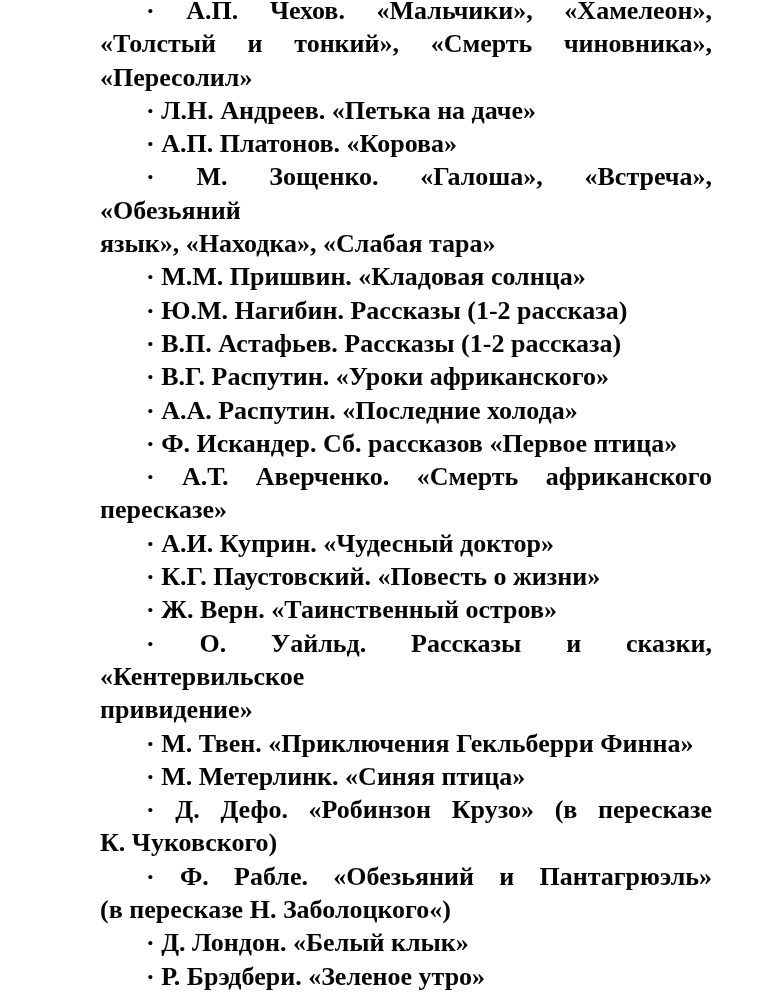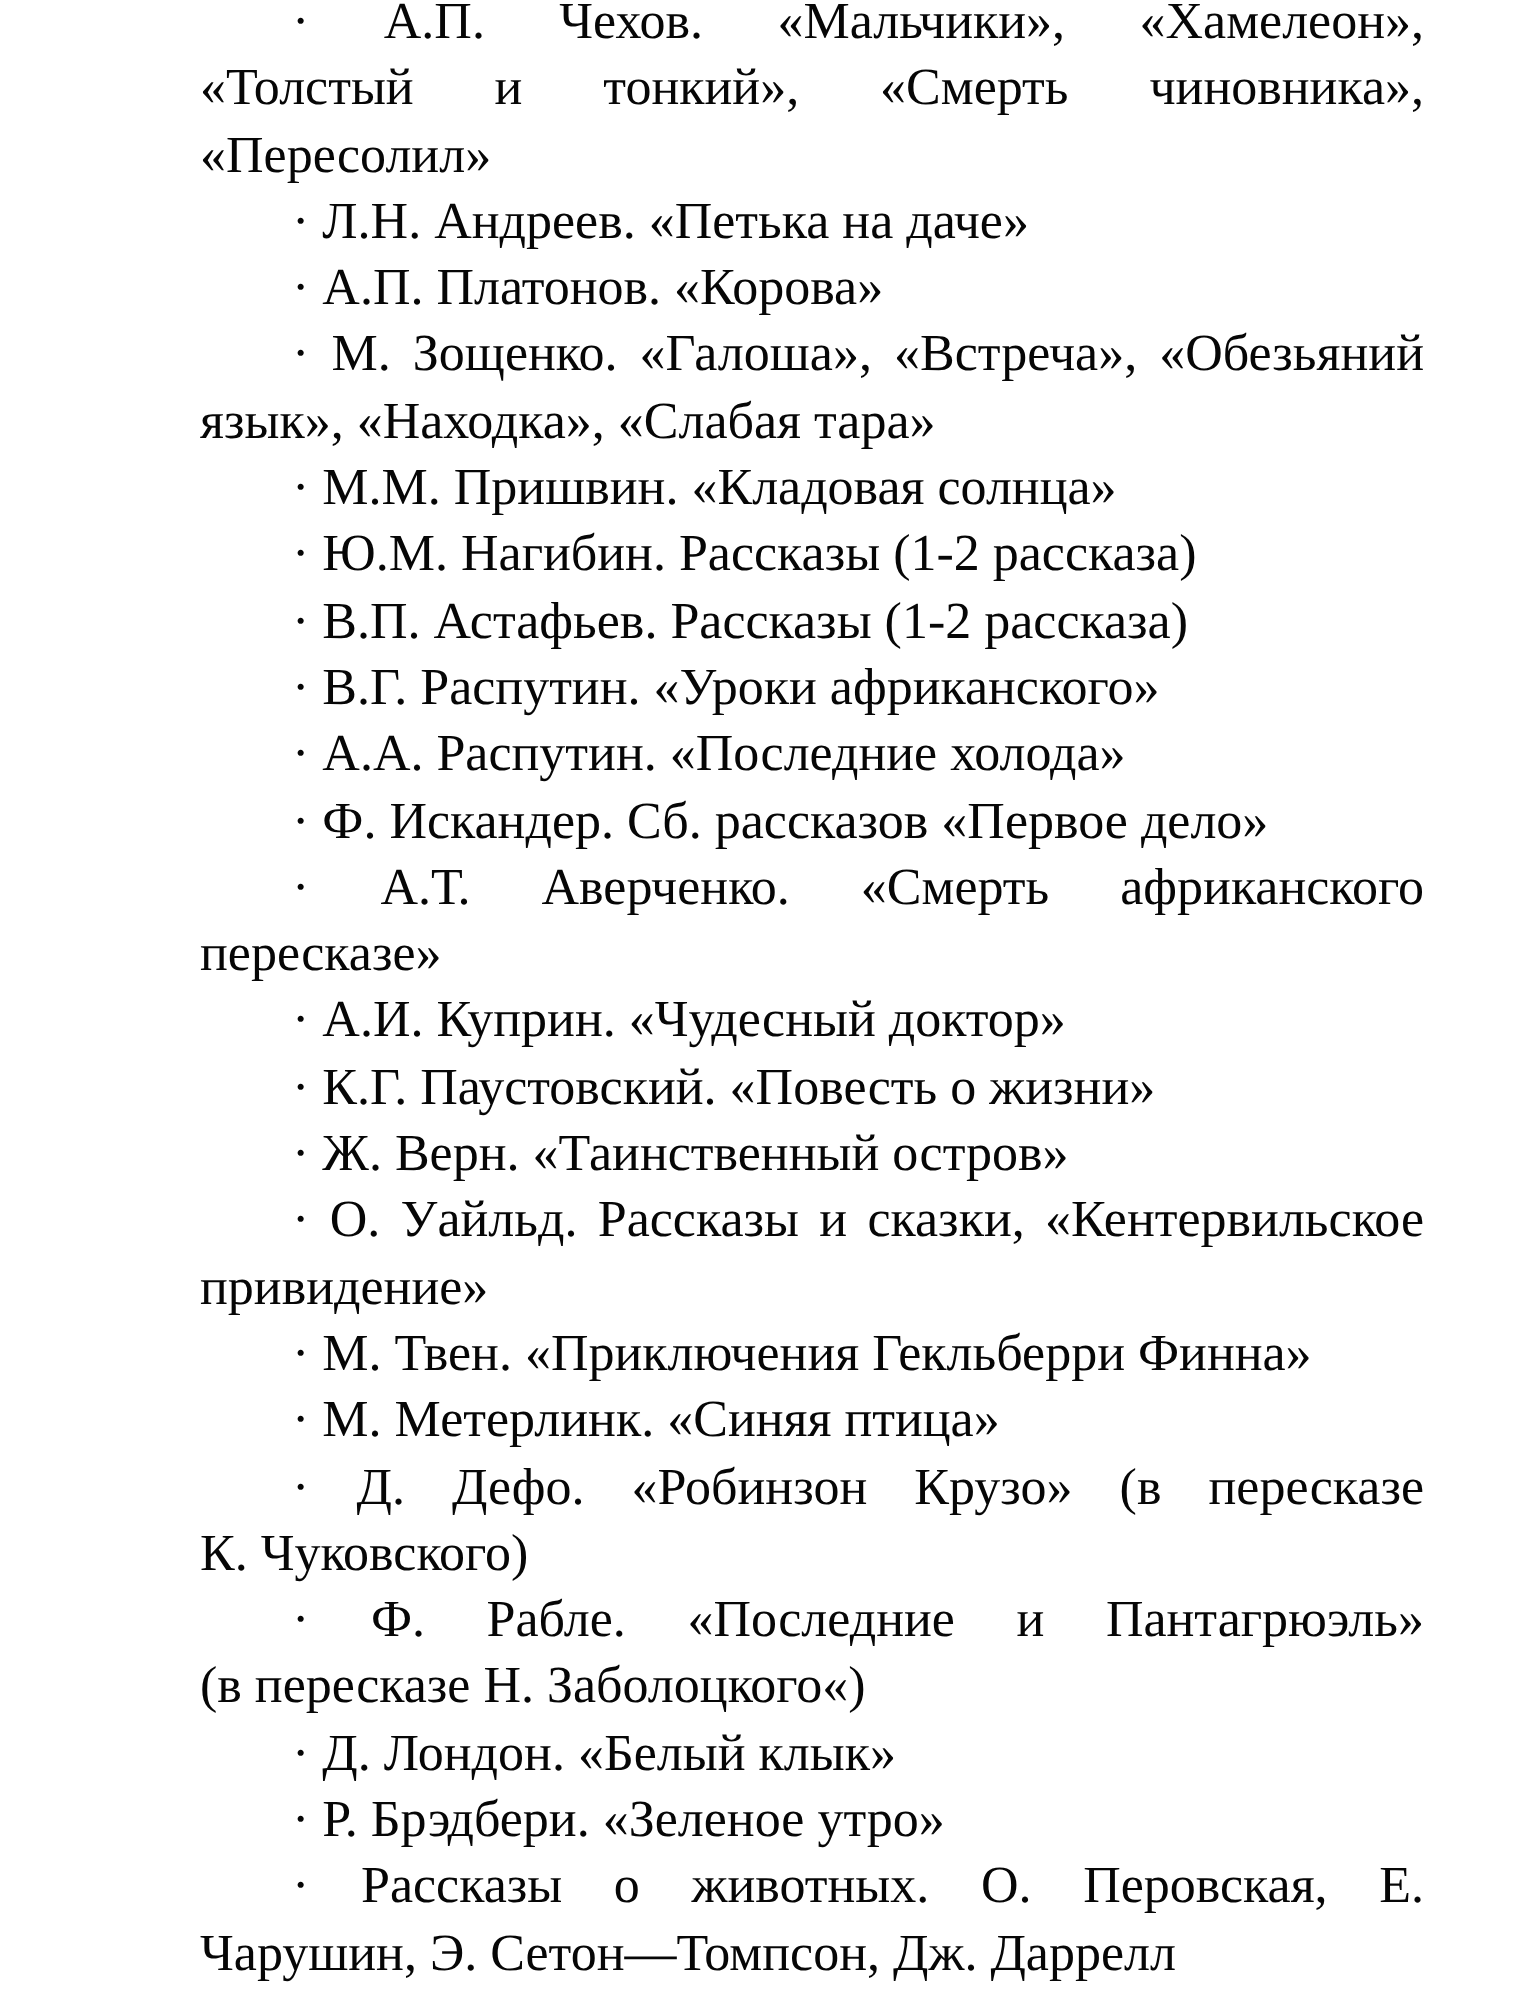--- a/index.html
+++ b/index.html
@@ -6,20 +6,21 @@
     margin: 0;
     padding: 0;
     background: #ffffff;
   }
   .page {
     position: relative;
     width: 765px;
     height: 1000px;
     background: #ffffff;
     overflow: hidden;
+    font-weight: bold;
   }
   .doc {
     box-sizing: border-box;
     width: 765px;
     height: 1006px;
     margin-top: -6px;
     padding: 0 53px 0 100px;
     font-family: "Liberation Serif", "DejaVu Serif", serif;
     font-size: 26px;
     line-height: 33.3px;
@@ -83,21 +84,21 @@
 
     <div class="item">
       <div class="ln ind"><span class="bullet">·</span> <span>В.Г. Распутин. «Уроки африканского»</span></div>
     </div>
 
     <div class="item">
       <div class="ln ind"><span class="bullet">·</span> <span>А.А. Распутин. «Последние холода»</span></div>
     </div>
 
     <div class="item">
-      <div class="ln ind"><span class="bullet">·</span> <span>Ф. Искандер. Сб. рассказов «Первое дело»</span></div>
+      <div class="ln ind"><span class="bullet">·</span> <span>Ф. Искандер. Сб. рассказов «Первое птица»</span></div>
     </div>
 
     <div class="item">
       <div class="ln just ind"><span class="bullet">·</span> <span>А.Т. Аверченко. «Смерть африканского</span></div>
       <div class="ln"><span>пересказе»</span></div>
     </div>
 
     <div class="item">
       <div class="ln ind"><span class="bullet">·</span> <span>А.И. Куприн. «Чудесный доктор»</span></div>
     </div>
@@ -123,21 +124,21 @@
     <div class="item">
       <div class="ln ind"><span class="bullet">·</span> <span>М. Метерлинк. «Синяя птица»</span></div>
     </div>
 
     <div class="item">
       <div class="ln just ind"><span class="bullet">·</span> <span>Д. Дефо. «Робинзон Крузо» (в пересказе</span></div>
       <div class="ln"><span>К. Чуковского)</span></div>
     </div>
 
     <div class="item">
-      <div class="ln just ind"><span class="bullet">·</span> <span>Ф. Рабле. «Последние и Пантагрюэль»</span></div>
+      <div class="ln just ind"><span class="bullet">·</span> <span>Ф. Рабле. «Обезьяний и Пантагрюэль»</span></div>
       <div class="ln"><span>(в пересказе Н. Заболоцкого«)</span></div>
     </div>
 
     <div class="item">
       <div class="ln ind"><span class="bullet">·</span> <span>Д. Лондон. «Белый клык»</span></div>
     </div>
 
     <div class="item">
       <div class="ln ind"><span class="bullet">·</span> <span>Р. Брэдбери. «Зеленое утро»</span></div>
     </div>

